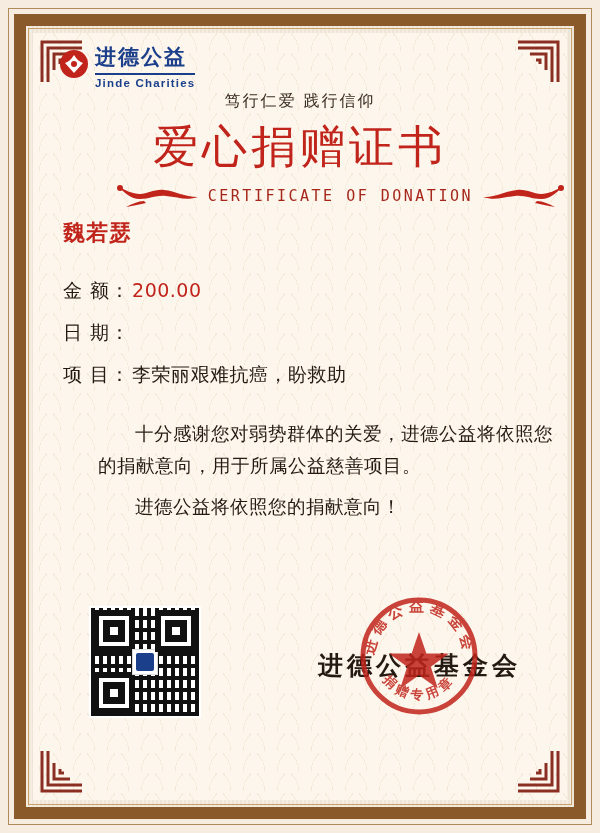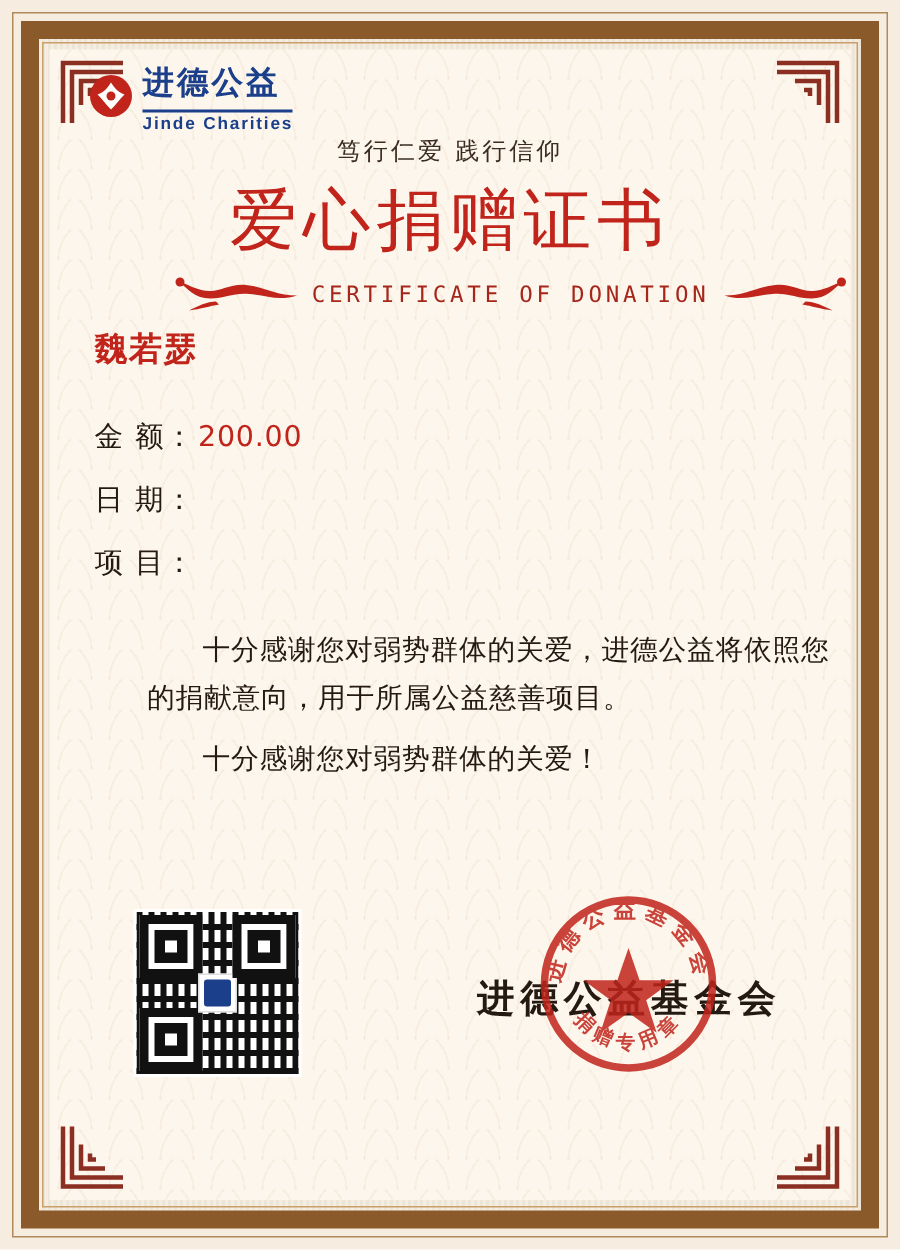--- a/index.html
+++ b/index.html
@@ -81,21 +81,21 @@
     align-items: flex-start;
   }
   .logo-mark {
     width: 30px; height: 30px;
     margin-right: 6px;
     margin-top: 2px;
   }
   .logo-mark svg { display: block; }
   .logo-text { line-height: 1; }
   .logo-cn {
-    font-family: Liberation Mono, monospace;
+    font-family: Liberation Serif, serif;
     font-size: 21px;
     font-weight: bold;
     color: #1b3f8b;
     letter-spacing: 2px;
   }
   .logo-en {
     margin-top: 5px;
     font-size: 11.5px;
     font-weight: bold;
     letter-spacing: 1.2px;
@@ -366,26 +366,27 @@
     <div class="fields">
       <div class="field-row">
         <span class="field-label">金 额：</span>
         <span class="field-value amount">200.00</span>
       </div>
       <div class="field-row">
         <span class="field-label">日 期：</span>
       </div>
       <div class="field-row">
         <span class="field-label">项 目：</span>
+        <span class="field-value">李荣丽艰难抗癌，盼救助</span>
       </div>
     </div>
 
     <div class="paragraphs">
       <p>十分感谢您对弱势群体的关爱，进德公益将依照您的捐献意向，用于所属公益慈善项目。</p>
-      <p>十分感谢您对弱势群体的关爱！</p>
+      <p>进德公益将依照您的捐献意向！</p>
     </div>
 
     <div class="qr-wrap">
       <div class="qr-canvas">
         <span class="qr-finder"></span>
         <span class="qr-logo">
           <span class="qr-logo-inner"></span>
         </span>
       </div>
     </div>

